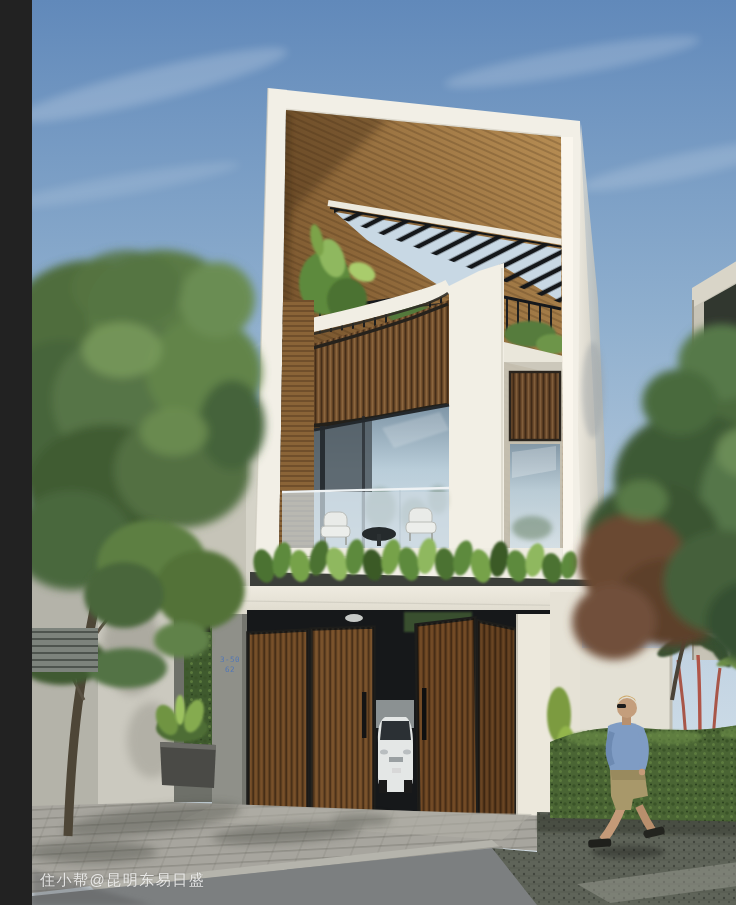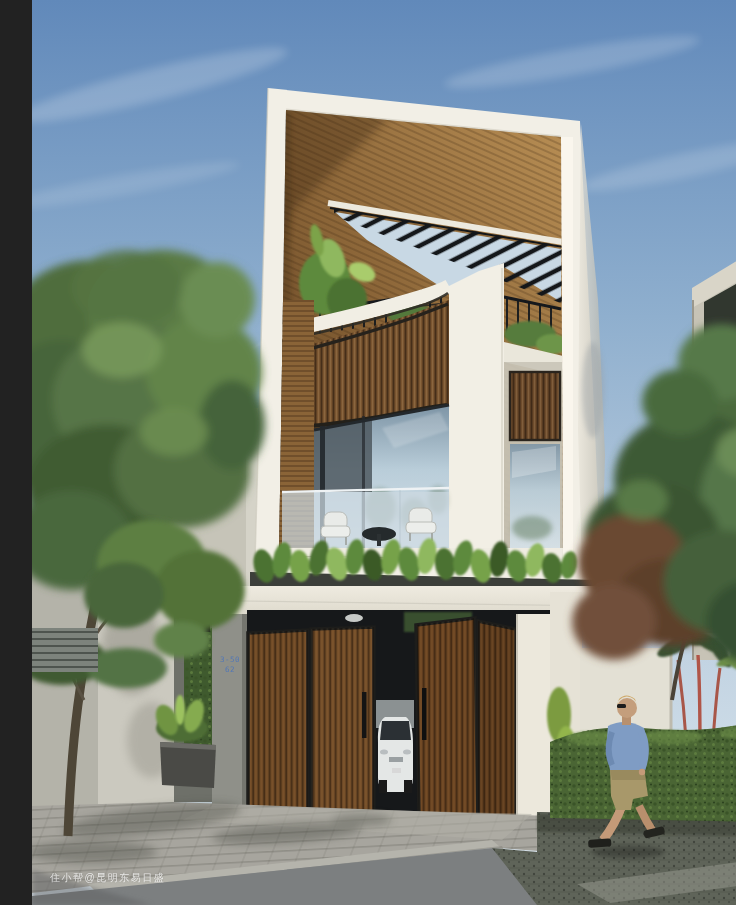--- a/index.html
+++ b/index.html
@@ -2,22 +2,22 @@
 <html style="--sky-top: #6189ba; --sky-mid: #9ab8d4; --sky-low: #cfdde8; --frame-white: #f2efe6; --wood-mid: #8a6437; --wood-light: #b68d52; --wood-dark: #5e4223; --louver-wood: #7a5530; --door-wood: #6f4a26; --steel-black: #15181c; --leaf-green: #5d8a3c; --hedge-green: #4a6534; --glass-blue: #b9cdd9; --neighbor-wall: #c7c3b6; --pave-light: #a7a59e; --asphalt: #7c7f80; --pave-dark: #5f6459; --ledge-dark: #3c3f3a; --shirt-blue: #7f9cc4; --shorts-khaki: #a8986a; --skin: #c49a78; --car-white: #e4e7e6;"><head>
 <meta charset="utf-8">
 <style>
   html,body{margin:0;padding:0;background:#222;}
   .stage{position:relative;width:736px;height:905px;overflow:hidden;
          font-family:"Liberation Sans", sans-serif;margin-left:32px;}
   svg{display:block}
   .frame{fill:var(--frame-white,#f2efe6);}
   .steelline{stroke:var(--steel-black,#15181c);}
   .watermark{
-    position:absolute;left:18px;top:871px;
-    font-size:10px;letter-spacing:1.5px;
+    position:absolute;left:8px;top:871px;
+    font-size:15px;letter-spacing:1.5px;
     color:rgba(255,255,255,.78);
     text-shadow:0 0 2px rgba(0,0,0,.18);
     user-select:none;pointer-events:none;
     font-family:"Liberation Sans", sans-serif;
     text-align:center;
   }
   .addr{font-size:7.5px;fill:#5377b5;letter-spacing:.5px;font-family:"DejaVu Sans Mono", monospace;}
 </style>
 </head>
 <body>

